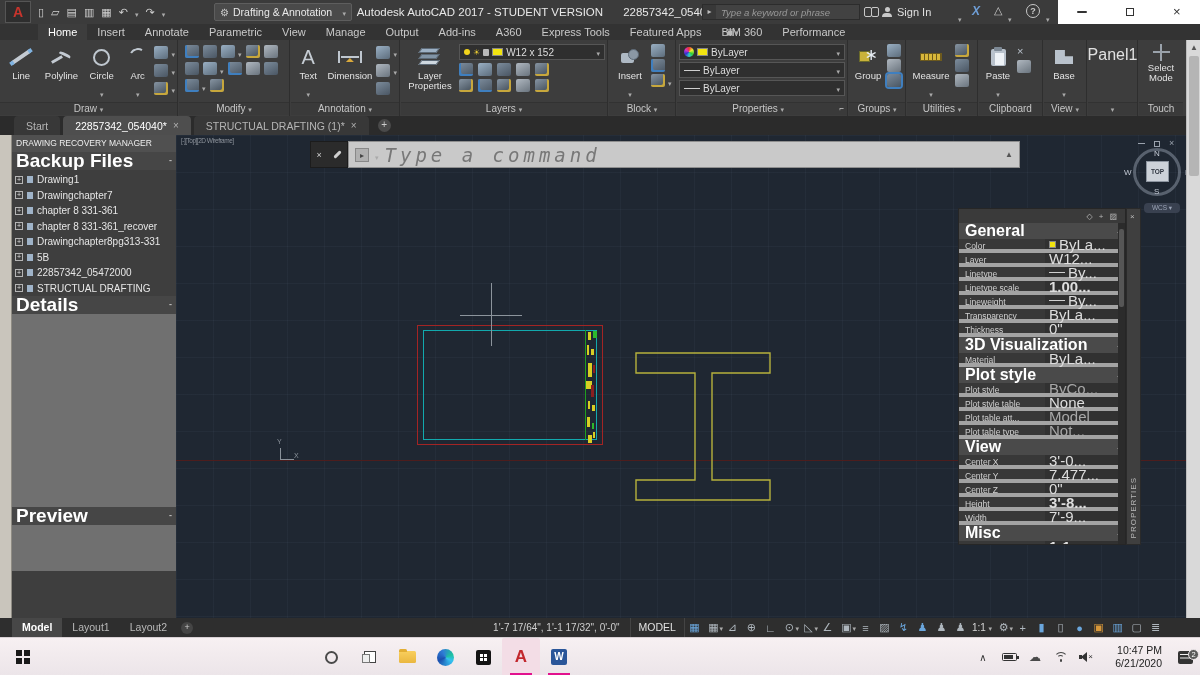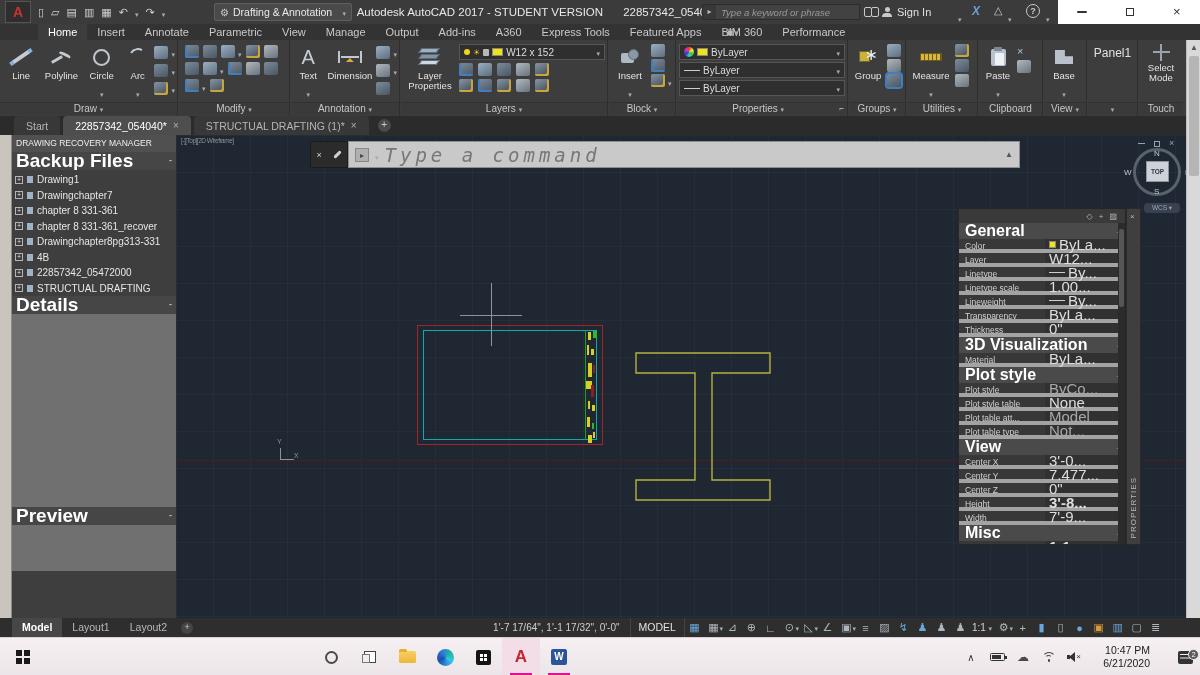--- a/index.html
+++ b/index.html
@@ -204,21 +204,21 @@
 .cloudi{font-size:12px;color:#4a4a4a}
 .wifi{width:15px;height:11px;position:relative}
 .wifi b{position:absolute;border:1.6px solid #444;border-color:#444 transparent transparent transparent;border-radius:50%}
 .wifi .a1{left:0;top:0;width:14px;height:14px}
 .wifi .a2{left:3.5px;top:3.5px;width:7px;height:7px}
 .wifi .dt{position:absolute;left:6px;top:7.5px;width:2.5px;height:2.5px;background:#444;border-radius:50%}
 .vol{position:relative;width:16px;height:10px}
 .vol::before{content:"";position:absolute;left:0;top:3px;width:3px;height:4px;background:#333}
 .vol::after{content:"";position:absolute;left:2px;top:0;border-top:5px solid transparent;border-bottom:5px solid transparent;border-right:6px solid #333}
 .vol i{position:absolute;right:2px;top:0;font-style:normal;font-size:8px;color:#333}
-.clock{width:62px;text-align:right;font-size:10.5px;color:#222;line-height:13px;margin-right:20px}
+.clock{width:62px;text-align:right;font-size:10.5px;color:#222;line-height:13px;margin-right:8px}
 .notif{width:30px;position:relative;display:flex;justify-content:center}
 .notifsq{width:15px;height:13px;background:#333;border-radius:2px;position:relative}
 .notifsq::before{content:"";position:absolute;left:2px;top:3px;width:10px;height:1.5px;background:#eee;box-shadow:0 3.5px 0 #eee}
 .badge{position:absolute;right:1px;bottom:4px;width:11px;height:11px;background:#5a5a5a;border:1px solid #f0eaed;border-radius:50%;color:#fff;font-size:7.5px;text-align:center;line-height:9.5px}
 </style>
 </head>
 <body>
 
 <div id="app">
 
@@ -534,21 +534,21 @@
             </span>
             <span class="bl">Base</span>
             <span class="caret"></span>
           </div>
       </div>
       <div class="plabel"><span>View</span> <span class="caret"></span></div>
     </div>
 
     <div class="panel" style="left:1088px;width:50px">
       <div class="pcontent" style="justify-content:center">
-        <span style="font-size:12px;color:#e0e0e0;padding-top:4px">Panel1</span>
+        <span style="font-size:16px;color:#e0e0e0;padding-top:4px">Panel1</span>
       </div>
       <div class="plabel"><span class="caret"></span></div>
     </div>
 
     <div class="panel" style="left:1139px;width:44px;border-right:none">
       <div class="pcontent" style="flex-direction:column;align-items:center;gap:1px">
         <span class="icn" style="height:20px">
             <span class="icon-cross"></span>
           </span>
         <span class="bl" style="font-size:9.5px;color:#e3e3e3;text-align:center;line-height:10px">Select Mode</span>
@@ -598,21 +598,21 @@
           <span>chapter 8 331-361_recover</span>
         </div>
       <div class="titem">
           <span class="expbox">+</span>
           <span class="dwgico"></span>
           <span>Drawingchapter8pg313-331</span>
         </div>
       <div class="titem">
           <span class="expbox">+</span>
           <span class="dwgico"></span>
-          <span>4B</span>
+          <span>5B</span>
         </div>
       <div class="titem">
           <span class="expbox">+</span>
           <span class="dwgico"></span>
           <span>22857342_05472000</span>
         </div>
       <div class="titem">
           <span class="expbox">+</span>
           <span class="dwgico"></span>
           <span>STRUCTUAL DRAFTING</span>
@@ -709,21 +709,21 @@
     <div class="prow">
         <span class="pl">Linetype</span>
         <span class="pv">
           <i class="lineg"></i>
           <b style="font-weight:normal">By...</b>
         </span>
       </div>
     <div class="prow">
         <span class="pl">Linetype scale</span>
         <span class="pv">
-          <b style="font-weight:normal">1.00...</b>
+          <b style="font-weight:bold">1.00...</b>
         </span>
       </div>
     <div class="prow">
         <span class="pl">Lineweight</span>
         <span class="pv">
           <i class="lineg"></i>
           <b style="font-weight:normal">By...</b>
         </span>
       </div>
     <div class="prow">

